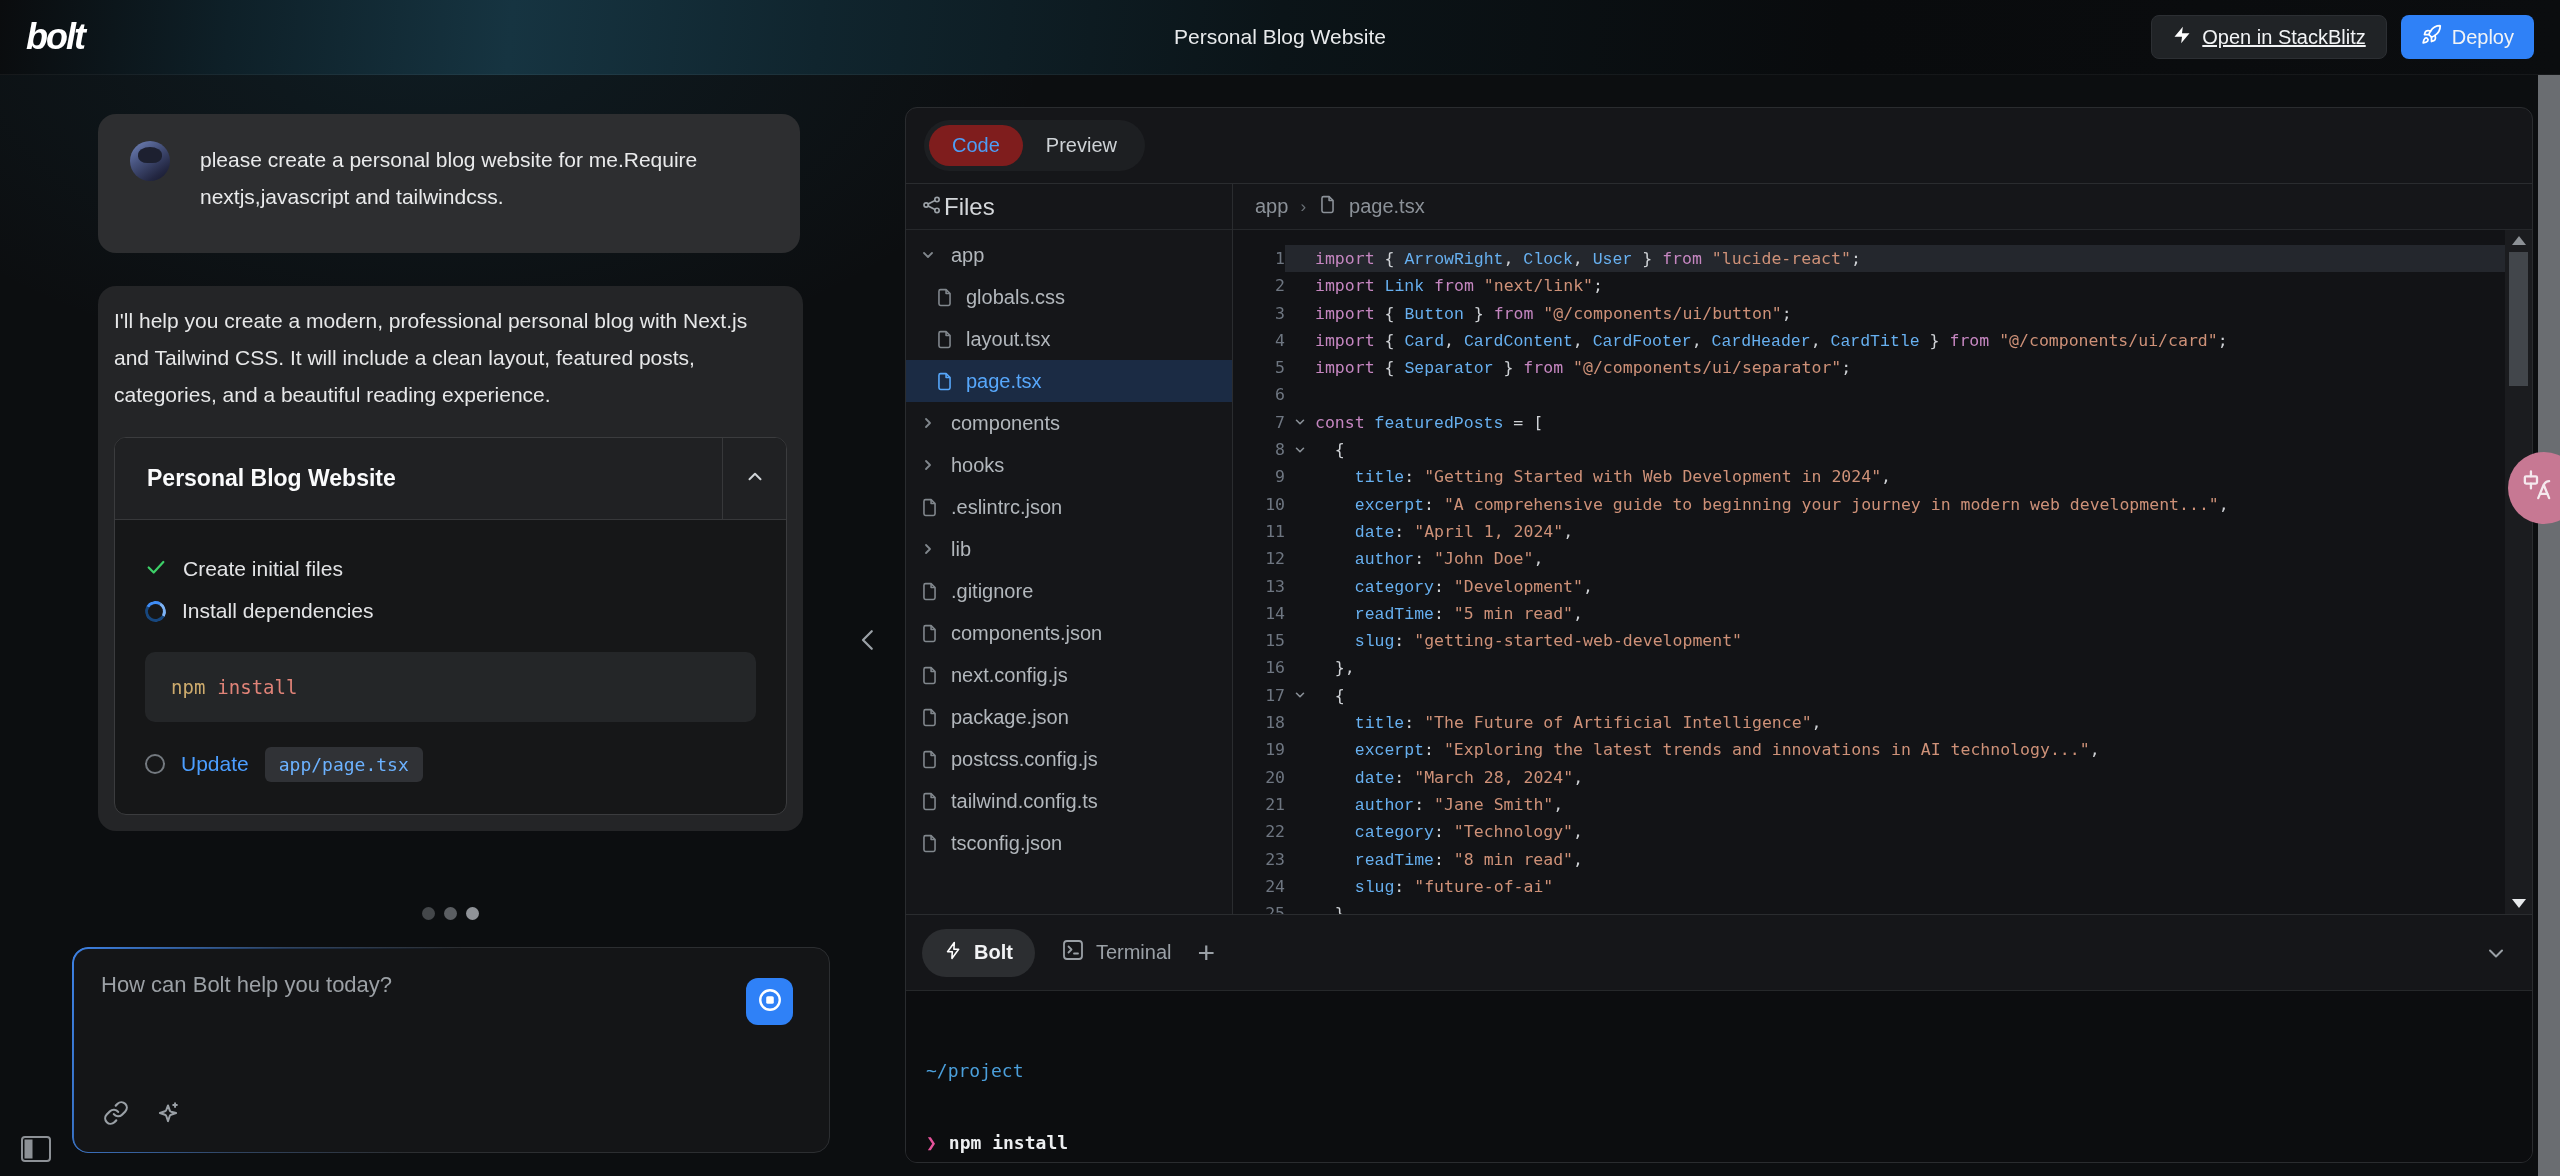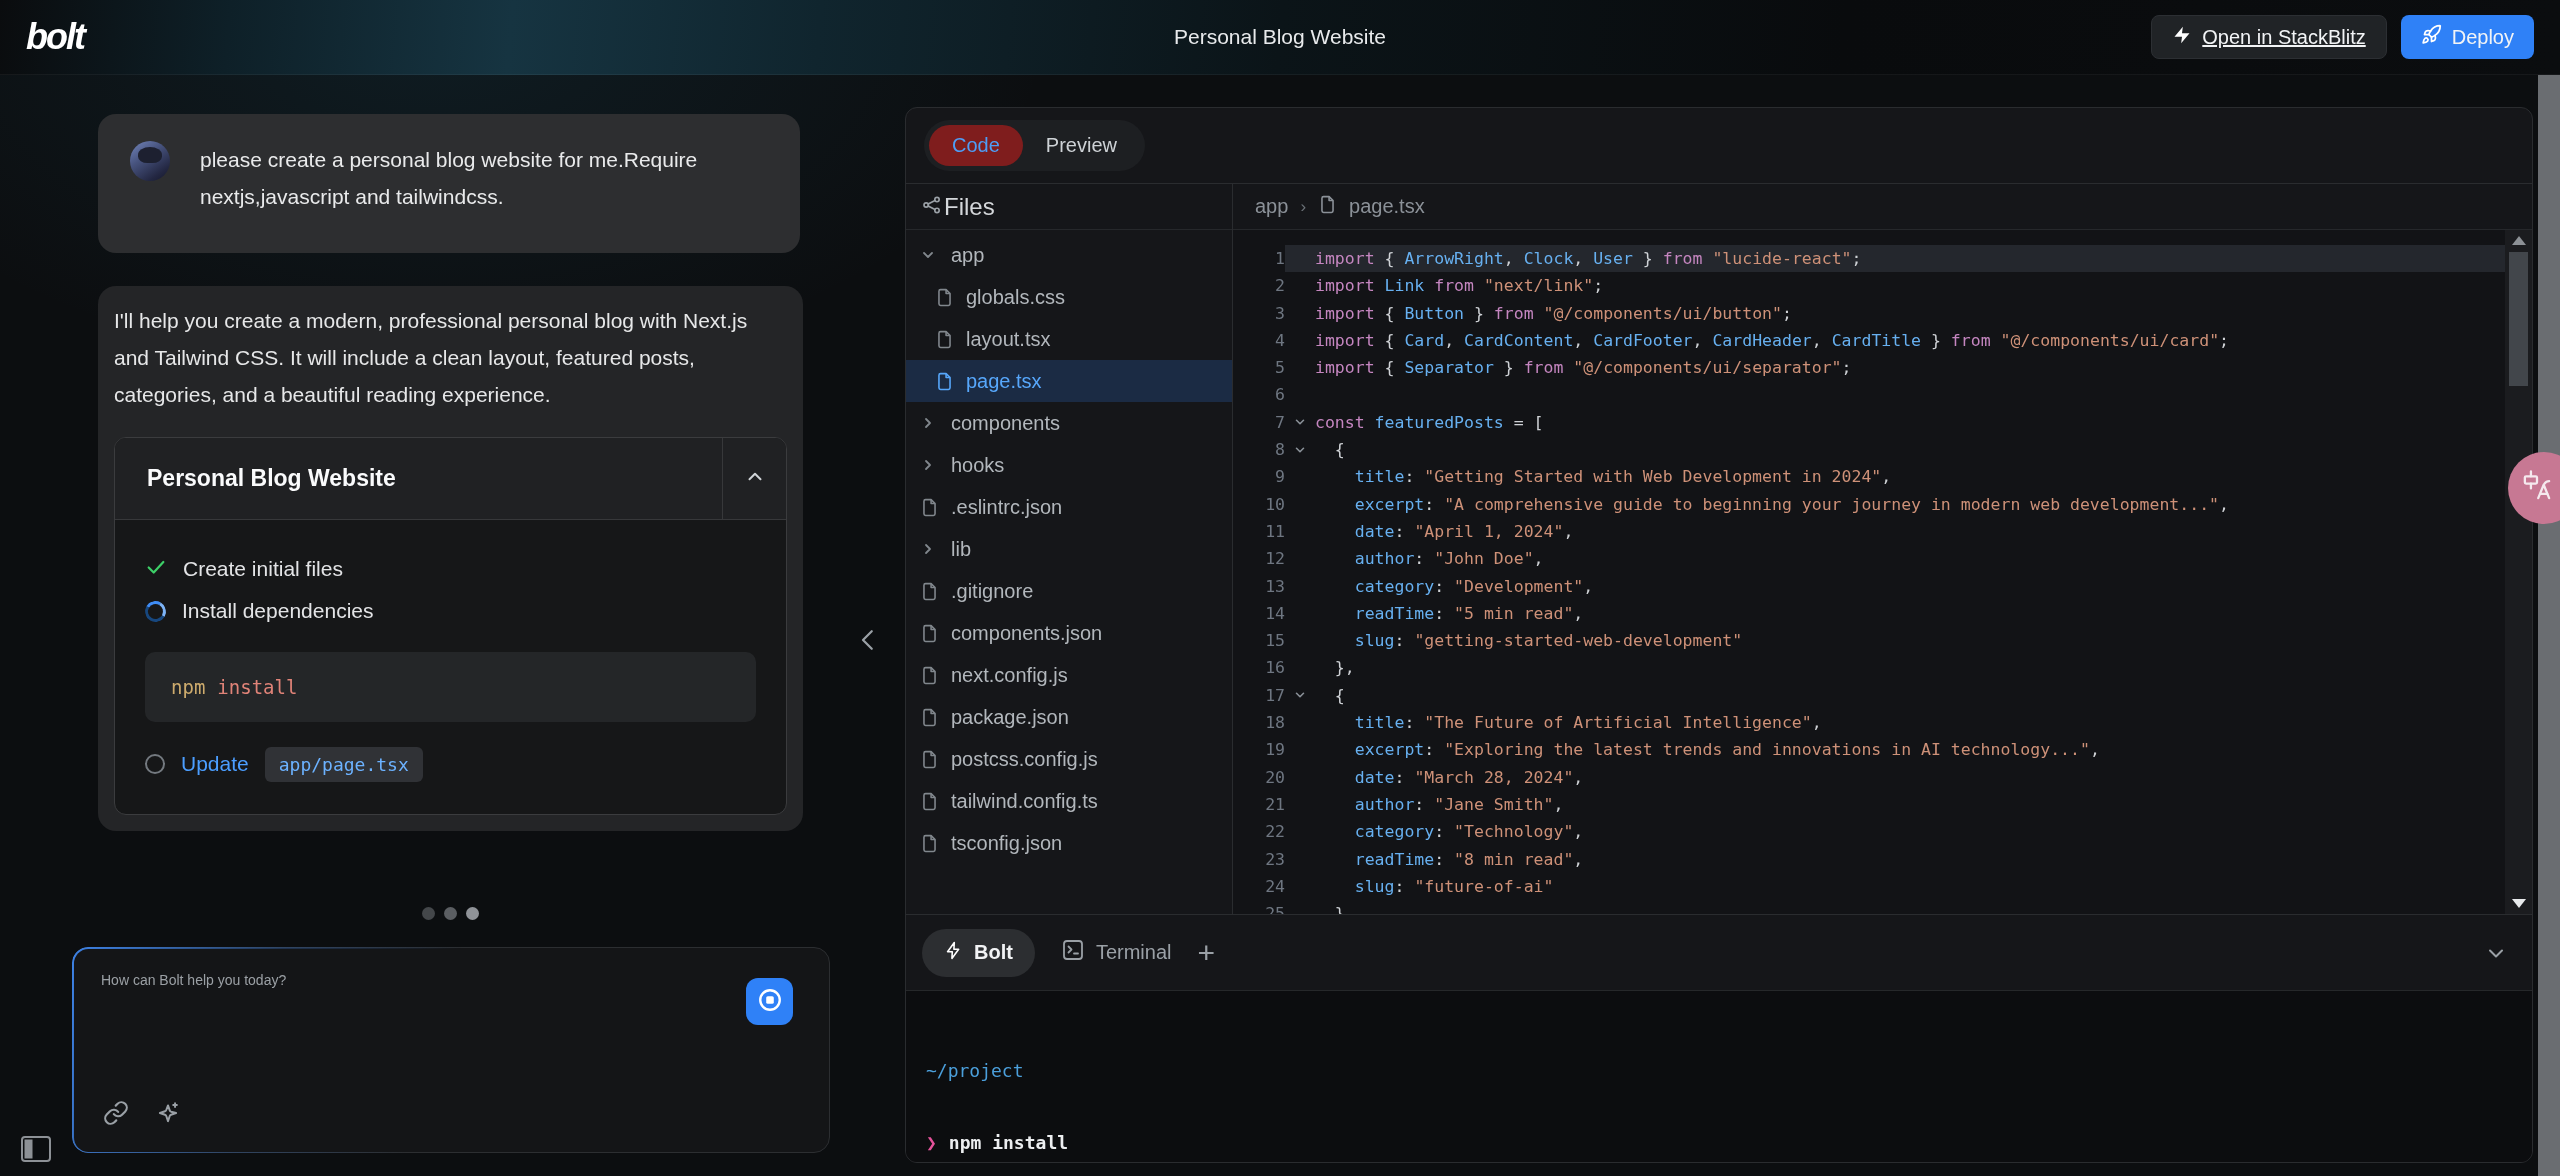--- a/index.html
+++ b/index.html
@@ -62,21 +62,21 @@
   .dot.active { background:#909398; }
 
   
   .chat-input { position:absolute; left:72px; top:872px; width:758px; height:206px; background:#141517;
                 border:1px solid #2c2e31; border-radius:16px; }
   .chat-input::before { content:""; position:absolute; inset:-1px; border-radius:16px; padding:1.5px; pointer-events:none;
         background:linear-gradient(105deg, rgba(64,140,250,.9), rgba(64,140,250,.25) 26%, transparent 48%);
         -webkit-mask:linear-gradient(#fff 0 0) content-box, linear-gradient(#fff 0 0);
         -webkit-mask-composite:xor; mask-composite:exclude; }
   .chat-input textarea { position:absolute; left:28px; top:24px; width:620px; height:120px; background:transparent;
-        border:none; outline:none; resize:none; font-family:"Liberation Sans", sans-serif; font-size:14px; color:#e6e7e8; }
+        border:none; outline:none; resize:none; font-family:"Liberation Sans", sans-serif; font-size:22px; color:#e6e7e8; }
   .chat-input textarea::placeholder { color:#9ba0a5; }
   .stop-btn { position:absolute; right:36px; top:30px; width:47px; height:47px; border-radius:12px; border:none;
               background:#2f81f7; display:flex; align-items:center; justify-content:center; cursor:pointer; }
   .input-icons { position:absolute; left:30px; bottom:26px; display:flex; gap:26px; }
   .input-icons .ico { width:26px; height:26px; color:#9aa0a6; cursor:pointer; }
 
   .collapse-handle { position:absolute; left:848px; top:530px; width:40px; height:70px; display:flex;
                      align-items:center; justify-content:center; color:#9aa0a6; cursor:pointer; }
   .panel-toggle { position:absolute; left:20px; top:1060px; width:34px; height:30px; cursor:pointer; color:#8d9196; }
 
@@ -106,21 +106,21 @@
                 font-size:20px; color:#8b9198; border-bottom:1px solid #26282b; }
   .breadcrumb .sep { color:#6b7278; font-size:17px; }
   .breadcrumb .ico { color:#8b9198; }
   .code-area { flex:1; position:relative; background:#121316; padding-top:15px; overflow:hidden;
                font-family:"DejaVu Sans Mono", monospace; font-size:16.5px; line-height:27.3px; }
   .code-line { display:flex; height:27.3px; white-space:pre; }
   .ln { width:52px; flex:none; text-align:right; color:#6e7681; user-select:none; }
   .line-body { flex:1; display:flex; min-width:0; }
   .fold { width:30px; flex:none; display:flex; align-items:center; justify-content:center; color:#8b9299; }
   .code-line.current .line-body { background:#24272d; }
-  .tk-k { color:#c586c0; } .tk-i { color:#67b0f0; } .tk-s { color:#ce9178; } .tk-p { color:#cfd2d6; }
+  .tk-k { color:#c586c0; } .tk-i { color:#67b0f0;font-family:Liberation Mono, monospace; } .tk-s { color:#ce9178; } .tk-p { color:#cfd2d6; }
 
   .ed-scrollbar { position:absolute; right:0; top:0; bottom:0; width:27px; background:#1b1c1f; }
   .ed-scrollbar .arrow-up { position:absolute; top:6px; left:7px; width:0; height:0;
         border-left:7px solid transparent; border-right:7px solid transparent; border-bottom:9px solid #8d9196; }
   .ed-scrollbar .arrow-down { position:absolute; bottom:6px; left:7px; width:0; height:0;
         border-left:7px solid transparent; border-right:7px solid transparent; border-top:9px solid #e8eaec; }
   .ed-thumb { position:absolute; top:22px; left:4px; width:19px; height:134px; background:#42464b; }
 
   .term-tabs { height:75px; flex:none; display:flex; align-items:center; gap:26px; padding-left:16px; }
   .term-tab { display:flex; align-items:center; gap:11px; font-size:20px; color:#9aa0a6; background:transparent;

